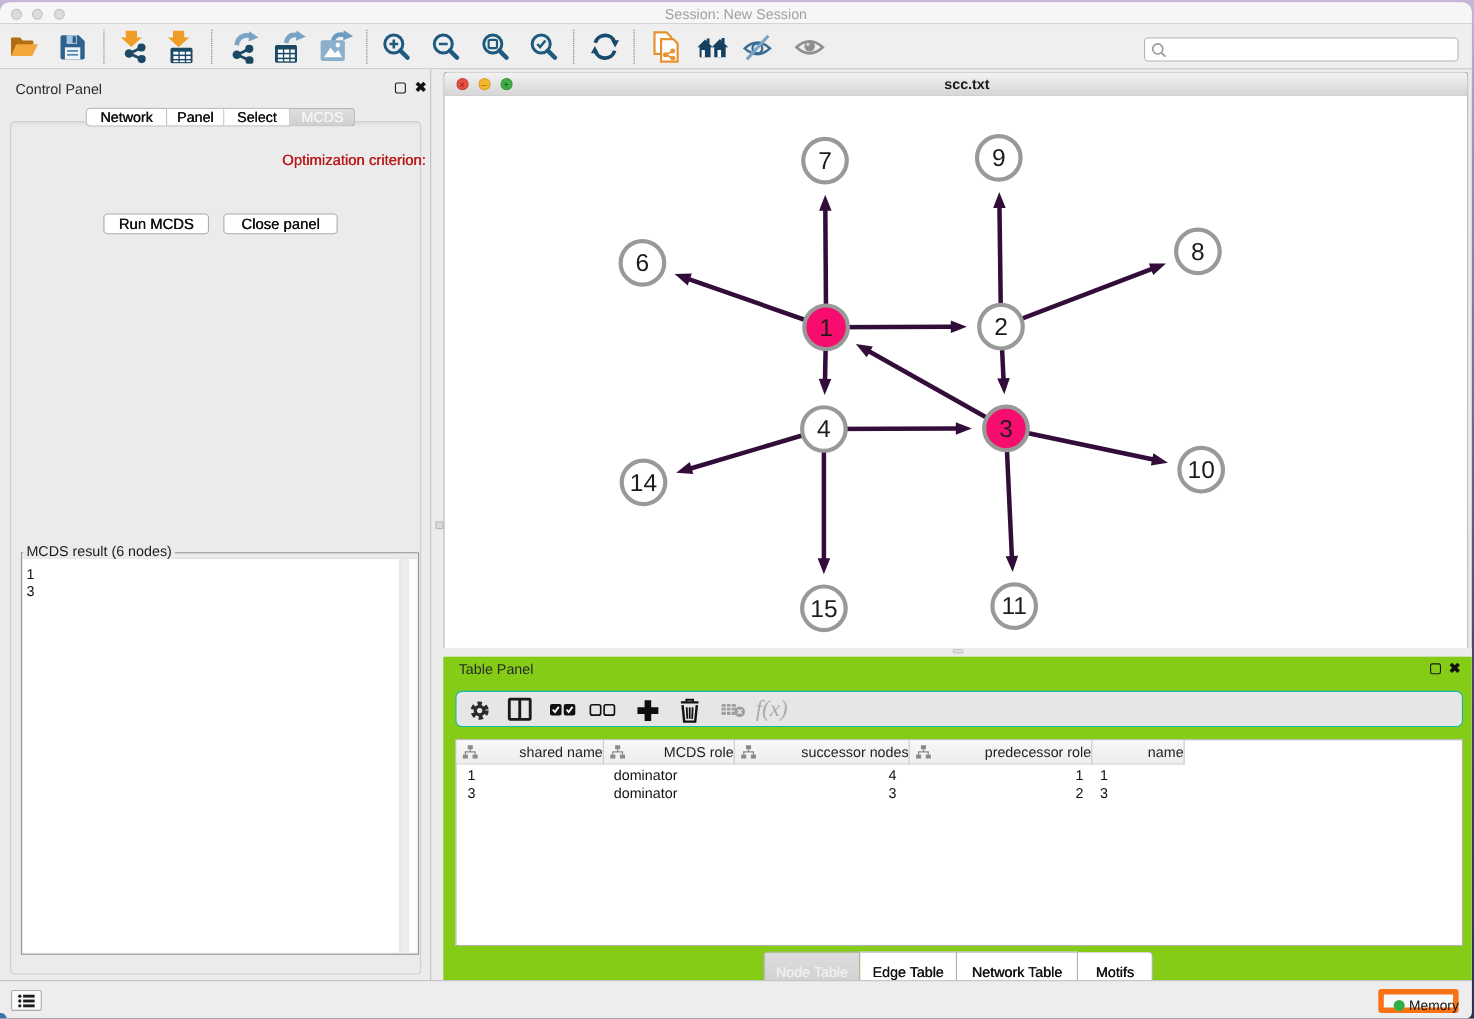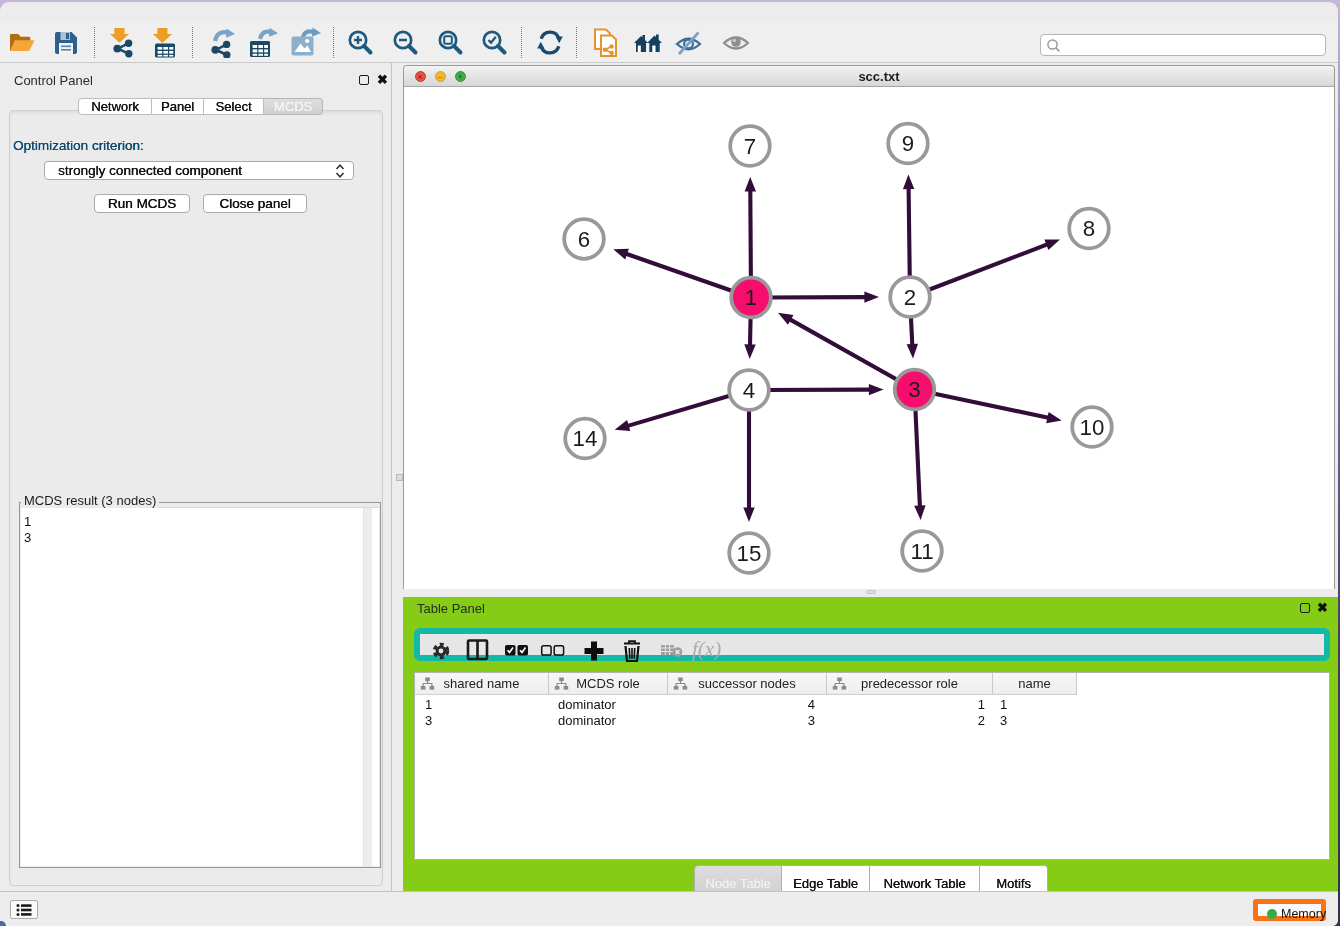--- a/index.html
+++ b/index.html
@@ -18,21 +18,21 @@
 #cpanel{position:absolute;left:0;top:61px;width:392px;height:828px;background:#ececec;border-right:1px solid #c4c4c4}
 #cphead{position:absolute;left:14px;top:10px;font-size:13px;color:#2a2a2a}
 .maxico{position:absolute;width:10px;height:10px;border:1.6px solid #1a1a1a;border-radius:2px;background:transparent}
 .xico{position:absolute;font-size:13px;font-weight:bold;color:#111;line-height:12px}
 .tabs{position:absolute;display:flex;height:17px;z-index:5}
 .tab{height:17px;font-size:13px;color:#111;text-shadow:0.35px 0 0 currentColor;background:#fff;border:1px solid #bdbdbd;border-left:none;display:flex;align-items:center;justify-content:center}
 .tab.first{border-left:1px solid #bdbdbd;border-radius:4px 0 0 4px}
 .tab.last{border-radius:0 4px 4px 0}
 .tab.sel{background:linear-gradient(#dedede,#cfcfcf);color:#f4f4f4;border-color:#b5b5b5}
 #tabpane{position:absolute;left:9px;top:47px;width:374px;height:776px;background:#ebebeb;border:1px solid #cfcfcf;border-radius:4px;box-shadow:inset 0 2px 3px rgba(0,0,0,0.06)}
-#optlabel{position:absolute;left:13px;top:75px;width:374px;text-align:left;font-size:13.5px;color:#0c4a6e;text-shadow:0.35px 0 0 currentColor}
+#optlabel{position:absolute;left:13px;top:75px;width:374px;text-align:right;font-size:13.5px;color:#b91c1c;text-shadow:0.35px 0 0 currentColor}
 #dropdown{position:absolute;left:44px;top:98px;width:310px;height:19px;background:#fff;border:1px solid #a9a9a9;border-radius:4px;font-size:13.5px;color:#111;text-shadow:0.35px 0 0 currentColor;line-height:17px;padding-left:13px}
 .btn{position:absolute;top:131px;height:19px;background:#fff;border:1px solid #ababab;border-radius:4px;font-size:13.5px;color:#111;text-shadow:0.35px 0 0 currentColor;text-align:center;line-height:17px}
 
 #grp{position:absolute;left:19px;top:439px;width:362px;height:366px;border:1px solid #989898;background:transparent}
 #grpwhite{position:absolute;left:1px;right:1px;top:4px;bottom:1px;background:#fff;border-top:1px solid #d8d8d8}
 #grplabel{position:absolute;left:21px;top:430px;background:#ebebeb;padding:0 3px;font-size:13px;color:#1c1c1c}
 #grptext{position:absolute;left:4px;top:11px;font-size:13px;color:#111;line-height:15.6px}
 #grpsb{position:absolute;right:8px;top:5px;width:9px;height:358px;background:#ededed;border-left:1px solid #e2e2e2}
 
 #vsplit{position:absolute;left:393px;top:61px;width:10px;height:828px;background:#ececec}
@@ -40,43 +40,49 @@
 
 #sccwin{position:absolute;left:403px;top:62.5px;width:932px;height:525.5px;background:#fff;border:1px solid #9a9a9a;border-bottom:1px solid #e0e0e0;border-radius:4px 4px 0 0}
 #scctitle{position:absolute;left:0;top:0;width:100%;height:21px;background:linear-gradient(#f3f3f3,#d6d6d6);border-bottom:1px solid #a6a6a6;border-radius:4px 4px 0 0}
 .light{position:absolute;top:5.2px;width:11.4px;height:11.4px;border-radius:50%;font-size:9px;line-height:11px;text-align:center}
 #sccname{position:absolute;top:3px;left:10px;width:100%;text-align:center;font-size:13px;font-weight:bold;color:#1c1c1c}
 #hsplit{position:absolute;left:403px;top:587px;width:937px;height:8px;background:#ececec}
 #hsplit .knob{position:absolute;left:463px;top:0.5px;width:10px;height:4.5px;background:#dfdfdf;border:1px solid #c6c6c6;border-radius:2px}
 
 #tpanel{position:absolute;left:403px;top:595px;width:935px;height:294px;background:#84cc16}
 #tphead{position:absolute;left:14px;top:4px;font-size:13px;color:#2a2a2a}
-#ttoolbar{position:absolute;left:11px;top:31px;width:916px;height:33px;background:#e6e6e6;border:6px solid #14b8a6;border-radius:6px}
+#ttoolbar{position:absolute;left:11px;top:31px;width:916px;height:33px;background:#e6e6e6;border:1px solid #14b8a6;border-radius:6px}
 #ttable{position:absolute;left:11px;top:75px;width:916px;height:188px;background:#fff;border:1px solid #b2b2b2}
 #thead{position:absolute;left:0;top:0;height:22px;background:linear-gradient(#f7f7f7,#eeeeee);border-bottom:1px solid #cfcfcf}
 .hcell{position:absolute;top:0;height:22px;border-right:1px solid #c9c9c9;font-size:13px;color:#222}
-.hcell span{position:absolute;top:3px;width:100%;text-align:center}
+.hcell span{position:absolute;top:3px;width:100%;text-align:right}
 .treeico{position:absolute;left:5px;top:4px}
 .cell{position:absolute;font-size:13px;color:#111}
 
 #btabs{position:absolute;left:291px;top:268px;display:flex}
 .btab{height:37px;font-size:13px;color:#111;text-shadow:0.35px 0 0 currentColor;background:#fff;border:1px solid #b0b0b0;border-left:none;display:flex;align-items:center;justify-content:center}
 .btab.first{border-left:1px solid #b0b0b0;border-radius:4px 0 0 4px}
 .btab.last{border-radius:0 4px 4px 0}
 .btab.sel{background:linear-gradient(#dddddd,#cecece);color:#efefef}
 
 #statusbar{position:absolute;left:0;top:889px;width:1338px;height:35px;background:#ededed;border-top:1px solid #c2c2c2}
 #listbtn{position:absolute;left:10px;top:8px;width:28px;height:19px;background:#fafafa;border:1px solid #ababab;border-radius:2px;display:flex;align-items:center;justify-content:center}
 #membtn{position:absolute;left:1253px;top:6.5px;width:73px;height:22px;background:#fafafa;border:5px solid #f97316;border-radius:3px;font-size:13px;color:#111}
 #membtn .dot{position:absolute;left:9px;top:5.5px;width:10px;height:10px;border-radius:50%;background:#2faf46}
 #membtn .mtxt{position:absolute;left:23px;top:3.5px;font-size:12.5px}
 #corner{position:absolute;left:0;top:919px;width:6px;height:5px;background:#3f6fa5;border-radius:0 6px 0 0}
 </style></head>
 <body>
 <div id="win">
+<div id="titlebar">
+ <div class="tl" style="left:9.5px"></div>
+      <div class="tl" style="left:29px"></div>
+      <div class="tl" style="left:48.5px"></div>
+ <div id="title">Session: New Session</div>
+</div>
 <div id="toolbar">
 <div class="tdiv" style="left:94px"></div>
       <div class="tdiv" style="left:192px"></div>
       <div class="tdiv" style="left:333px"></div>
       <div class="tdiv" style="left:521px"></div>
       <div class="tdiv" style="left:576px"></div>
 <div class="ticon" style="left:8px;width:28px">
         <svg width="28" height="24" viewBox="0 0 28 24">
           <path fill="#b26c12" d="M2 20 L2 4.2 Q2 3 3.2 3 L10.2 3 L12.6 5.8 L21 5.8 Q22.3 5.8 22.3 7 L22.3 10"></path>
           <path fill="#f2a73a" d="M6.8 9.2 L26.5 9.2 L21.3 20 L2 20 Z"></path>
@@ -247,34 +253,28 @@
  <div class="maxico" style="left:359px;top:12px"></div>
  <div class="xico" style="left:377px;top:11px">✖</div>
  <div class="tabs" style="left:78px;top:35px">
   <div class="tab first" style="width:74px">Network</div>
   <div class="tab" style="width:52px">Panel</div>
   <div class="tab" style="width:60px">Select</div>
   <div class="tab sel last" style="width:59px">MCDS</div>
  </div>
  <div id="tabpane"></div>
  <div id="optlabel">Optimization criterion:</div>
- <div id="dropdown">strongly connected component
-   <svg width="10" height="14" viewBox="0 0 10 14" style="position:absolute;right:8px;top:2px">
-          <path d="M1.5 5 L5 1.2 L8.5 5" fill="none" stroke="#333" stroke-width="1.6"></path>
-          <path d="M1.5 9 L5 12.8 L8.5 9" fill="none" stroke="#333" stroke-width="1.6"></path>
-        </svg>
- </div>
  <div class="btn" style="left:94px;width:96px">Run MCDS</div>
  <div class="btn" style="left:203px;width:104px">Close panel</div>
  <div id="grp">
    <div id="grpwhite"></div>
    <div id="grptext">1<br>3</div>
    <div id="grpsb"></div>
  </div>
- <div id="grplabel">MCDS result (3 nodes)</div>
+ <div id="grplabel">MCDS result (6 nodes)</div>
 </div>
 <div id="vsplit">
       <div class="knob"></div>
     </div>
 <div id="sccwin">
  <div id="scctitle">
   <div class="light" style="left:10.5px;background:#e85043;border:0.5px solid #c93d30;color:#8e150b">×</div>
   <div class="light" style="left:30.5px;background:#f5b52e;border:0.5px solid #dc9f22;color:#9a6b07">–</div>
   <div class="light" style="left:50.5px;background:#3fae46;border:0.5px solid #339a36;color:#0d5c12">+</div>
   <div id="sccname">scc.txt</div>

